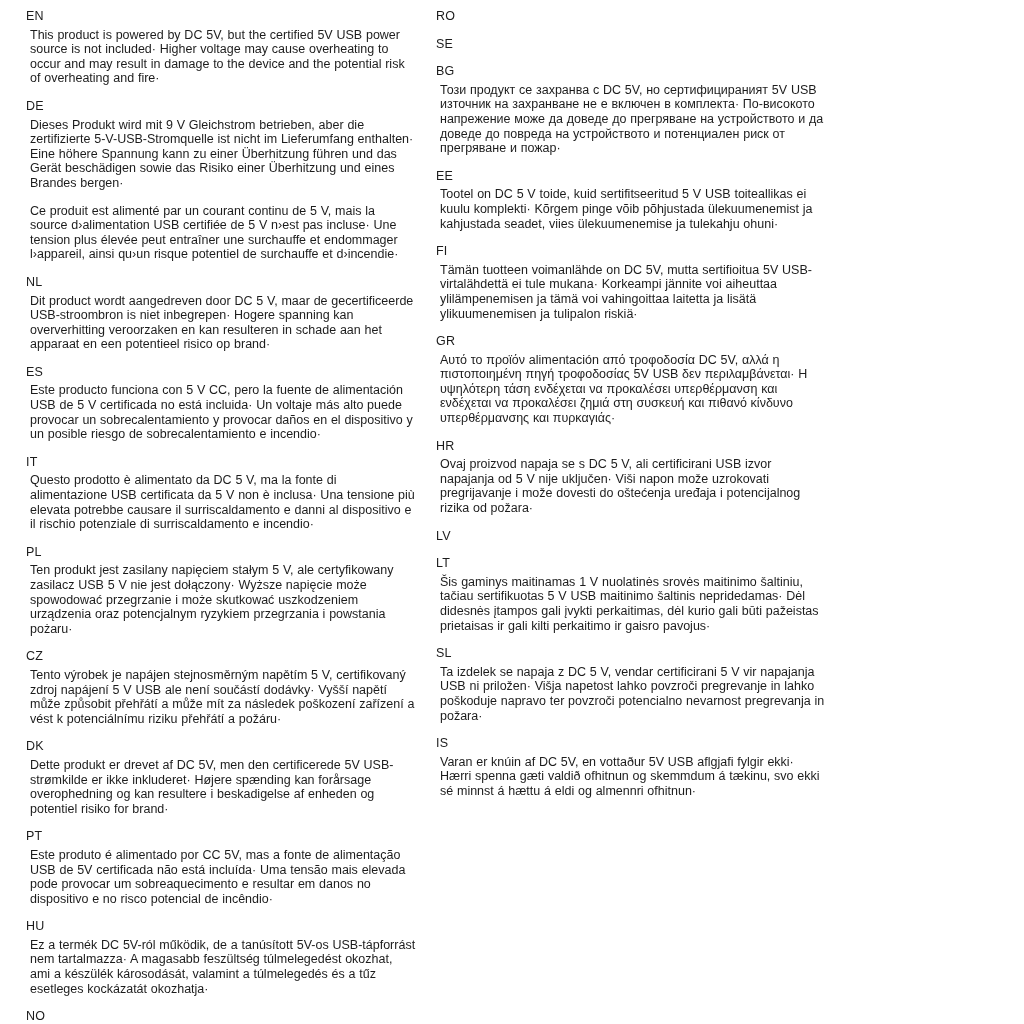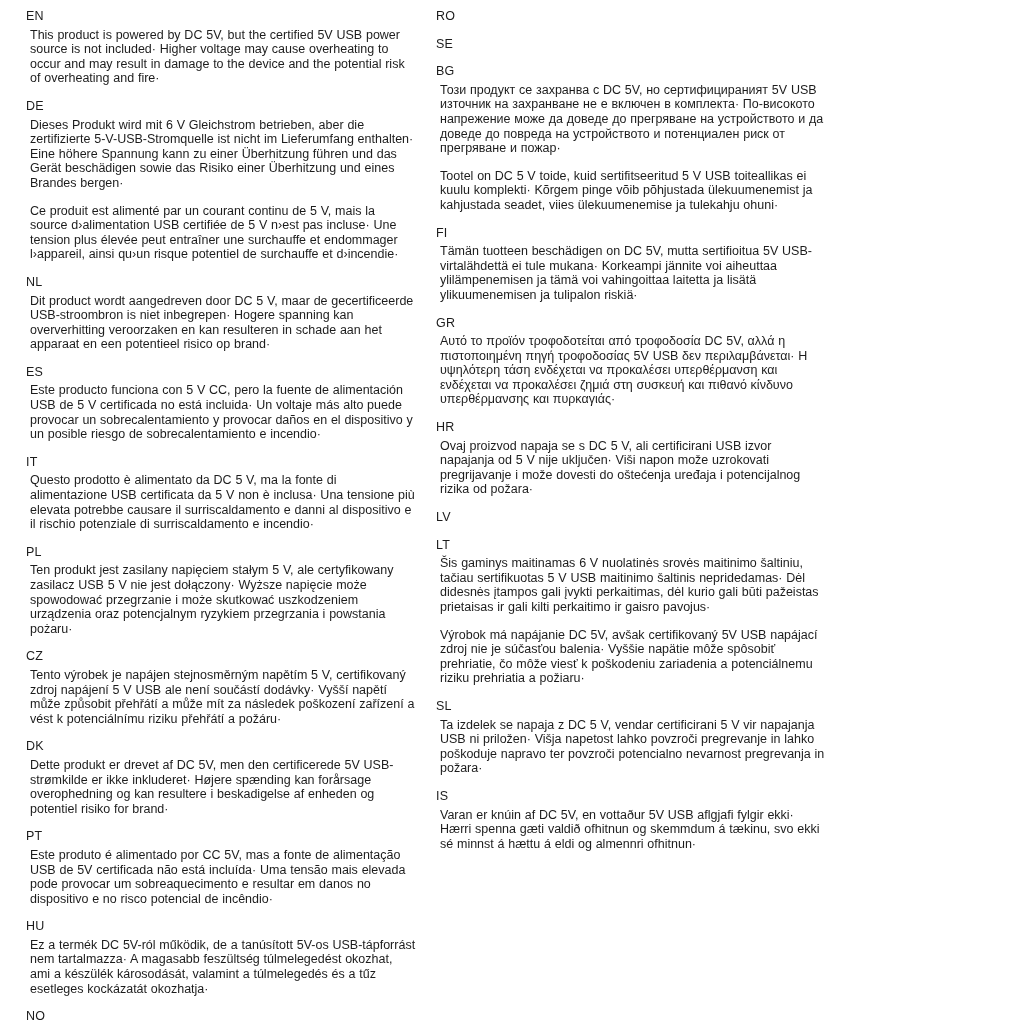--- a/index.html
+++ b/index.html
@@ -44,21 +44,21 @@
 <body>
 
 <div class="page">
   <div class="col" id="col-left">
       <section class="lang-section">
         <div class="lang-code">EN</div>
         <p class="lang-text">This product is powered by DC 5V, but the certified 5V USB power source is not included· Higher voltage may cause overheating to occur and may result in damage to the device and the potential risk of overheating and fire·</p>
       </section>
       <section class="lang-section">
         <div class="lang-code">DE</div>
-        <p class="lang-text">Dieses Produkt wird mit 6 V Gleichstrom betrieben, aber die zertifizierte 5-V-USB-Stromquelle ist nicht im Lieferumfang enthalten· Eine höhere Spannung kann zu einer Überhitzung führen und das Gerät beschädigen sowie das Risiko einer Überhitzung und eines Brandes bergen·</p>
+        <p class="lang-text">Dieses Produkt wird mit 9 V Gleichstrom betrieben, aber die zertifizierte 5-V-USB-Stromquelle ist nicht im Lieferumfang enthalten· Eine höhere Spannung kann zu einer Überhitzung führen und das Gerät beschädigen sowie das Risiko einer Überhitzung und eines Brandes bergen·</p>
       </section>
       <section class="lang-section">
         <p class="lang-text">Ce produit est alimenté par un courant continu de 5 V, mais la source d›alimentation USB certifiée de 5 V n›est pas incluse· Une tension plus élevée peut entraîner une surchauffe et endommager l›appareil, ainsi qu›un risque potentiel de surchauffe et d›incendie·</p>
       </section>
       <section class="lang-section">
         <div class="lang-code">NL</div>
         <p class="lang-text">Dit product wordt aangedreven door DC 5 V, maar de gecertificeerde USB-stroombron is niet inbegrepen· Hogere spanning kan oververhitting veroorzaken en kan resulteren in schade aan het apparaat en een potentieel risico op brand·</p>
       </section>
       <section class="lang-section">
         <div class="lang-code">ES</div>
@@ -97,43 +97,43 @@
         <div class="lang-code">RO</div>
       </section>
       <section class="lang-section">
         <div class="lang-code">SE</div>
       </section>
       <section class="lang-section">
         <div class="lang-code">BG</div>
         <p class="lang-text">Този продукт се захранва с DC 5V, но сертифицираният 5V USB източник на захранване не е включен в комплекта· По-високото напрежение може да доведе до прегряване на устройството и да доведе до повреда на устройството и потенциален риск от прегряване и пожар·</p>
       </section>
       <section class="lang-section">
+        <div class="lang-code">EE</div>
         <p class="lang-text">Tootel on DC 5 V toide, kuid sertifitseeritud 5 V USB toiteallikas ei kuulu komplekti· Kõrgem pinge võib põhjustada ülekuumenemist ja kahjustada seadet, viies ülekuumenemise ja tulekahju ohuni·</p>
       </section>
       <section class="lang-section">
         <div class="lang-code">FI</div>
-        <p class="lang-text">Tämän tuotteen beschädigen on DC 5V, mutta sertifioitua 5V USB-virtalähdettä ei tule mukana· Korkeampi jännite voi aiheuttaa ylilämpenemisen ja tämä voi vahingoittaa laitetta ja lisätä ylikuumenemisen ja tulipalon riskiä·</p>
+        <p class="lang-text">Tämän tuotteen voimanlähde on DC 5V, mutta sertifioitua 5V USB-virtalähdettä ei tule mukana· Korkeampi jännite voi aiheuttaa ylilämpenemisen ja tämä voi vahingoittaa laitetta ja lisätä ylikuumenemisen ja tulipalon riskiä·</p>
       </section>
       <section class="lang-section">
         <div class="lang-code">GR</div>
-        <p class="lang-text">Αυτό το προϊόν τροφοδοτείται από τροφοδοσία DC 5V, αλλά η πιστοποιημένη πηγή τροφοδοσίας 5V USB δεν περιλαμβάνεται· Η υψηλότερη τάση ενδέχεται να προκαλέσει υπερθέρμανση και ενδέχεται να προκαλέσει ζημιά στη συσκευή και πιθανό κίνδυνο υπερθέρμανσης και πυρκαγιάς·</p>
+        <p class="lang-text">Αυτό το προϊόν alimentación από τροφοδοσία DC 5V, αλλά η πιστοποιημένη πηγή τροφοδοσίας 5V USB δεν περιλαμβάνεται· Η υψηλότερη τάση ενδέχεται να προκαλέσει υπερθέρμανση και ενδέχεται να προκαλέσει ζημιά στη συσκευή και πιθανό κίνδυνο υπερθέρμανσης και πυρκαγιάς·</p>
       </section>
       <section class="lang-section">
         <div class="lang-code">HR</div>
         <p class="lang-text">Ovaj proizvod napaja se s DC 5 V, ali certificirani USB izvor napajanja od 5 V nije uključen· Viši napon može uzrokovati pregrijavanje i može dovesti do oštećenja uređaja i potencijalnog rizika od požara·</p>
       </section>
       <section class="lang-section">
         <div class="lang-code">LV</div>
       </section>
       <section class="lang-section">
         <div class="lang-code">LT</div>
-        <p class="lang-text">Šis gaminys maitinamas 6 V nuolatinės srovės maitinimo šaltiniu, tačiau sertifikuotas 5 V USB maitinimo šaltinis nepridedamas· Dėl didesnės įtampos gali įvykti perkaitimas, dėl kurio gali būti pažeistas prietaisas ir gali kilti perkaitimo ir gaisro pavojus·</p>
+        <p class="lang-text">Šis gaminys maitinamas 1 V nuolatinės srovės maitinimo šaltiniu, tačiau sertifikuotas 5 V USB maitinimo šaltinis nepridedamas· Dėl didesnės įtampos gali įvykti perkaitimas, dėl kurio gali būti pažeistas prietaisas ir gali kilti perkaitimo ir gaisro pavojus·</p>
       </section>
       <section class="lang-section">
-        <p class="lang-text">Výrobok má napájanie DC 5V, avšak certifikovaný 5V USB napájací zdroj nie je súčasťou balenia· Vyššie napätie môže spôsobiť prehriatie, čo môže viesť k poškodeniu zariadenia a potenciálnemu riziku prehriatia a požiaru·</p>
       </section>
       <section class="lang-section">
         <div class="lang-code">SL</div>
         <p class="lang-text">Ta izdelek se napaja z DC 5 V, vendar certificirani 5 V vir napajanja USB ni priložen· Višja napetost lahko povzroči pregrevanje in lahko poškoduje napravo ter povzroči potencialno nevarnost pregrevanja in požara·</p>
       </section>
       <section class="lang-section">
         <div class="lang-code">IS</div>
         <p class="lang-text">Varan er knúin af DC 5V, en vottaður 5V USB aflgjafi fylgir ekki· Hærri spenna gæti valdið ofhitnun og skemmdum á tækinu, svo ekki sé minnst á hættu á eldi og almennri ofhitnun·</p>
       </section>
     </div>

